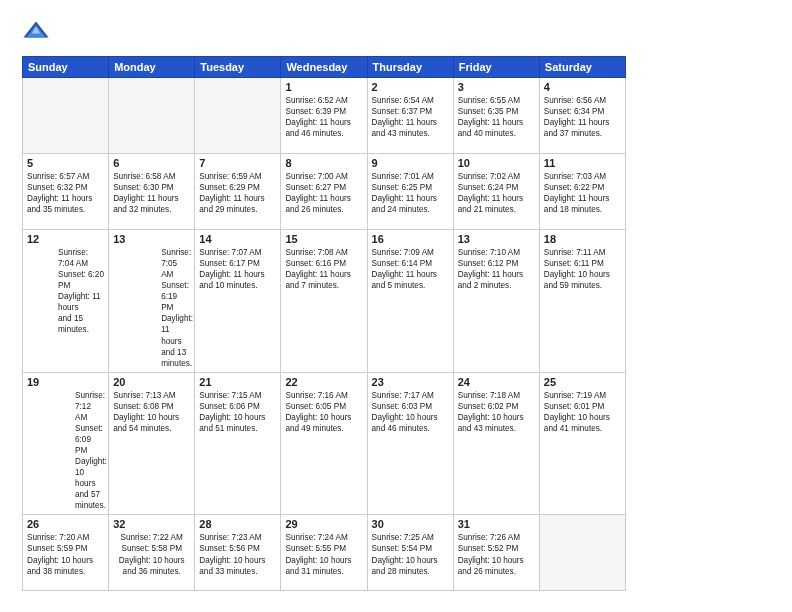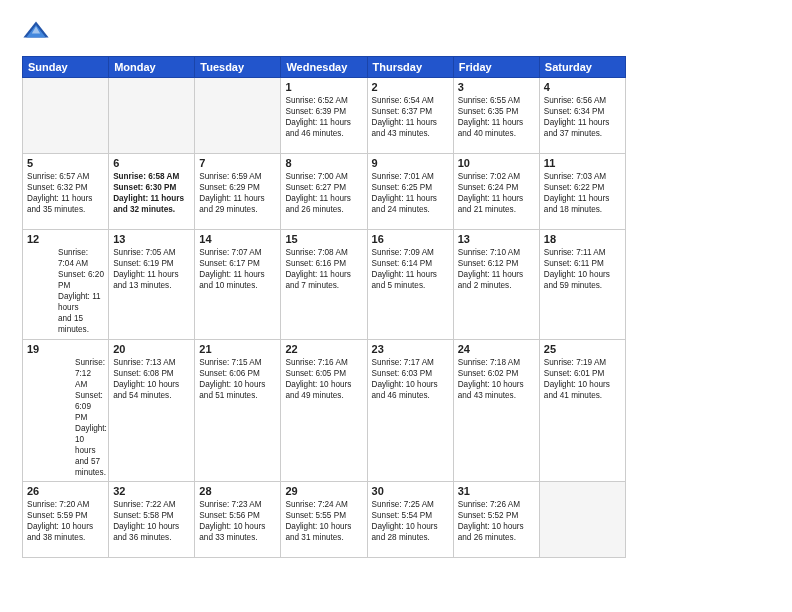--- a/index.html
+++ b/index.html
@@ -170,21 +170,21 @@
         <tr class="week-row">
           <td>
             <span class="day-num">5</span>
             <div class="day-info" style="white-space: pre-line;">Sunrise: 6:57 AM
 Sunset: 6:32 PM
 Daylight: 11 hours
 and 35 minutes.</div>
           </td>
           <td>
             <span class="day-num">6</span>
-            <div class="day-info" style="white-space: pre-line; font-weight: bold;">Sunrise: 6:58 AM
+            <div class="day-info" style="white-space: pre-line;">Sunrise: 6:58 AM
 Sunset: 6:30 PM
 Daylight: 11 hours
 and 32 minutes.</div>
           </td>
           <td>
             <span class="day-num">7</span>
             <div class="day-info" style="white-space: pre-line;">Sunrise: 6:59 AM
 Sunset: 6:29 PM
 Daylight: 11 hours
 and 29 minutes.</div>
@@ -221,21 +221,21 @@
         <tr class="week-row">
           <td>
             <span class="day-num">12</span>
             <div class="day-info" style="white-space: pre-line; margin-left: 31px;">Sunrise: 7:04 AM
 Sunset: 6:20 PM
 Daylight: 11 hours
 and 15 minutes.</div>
           </td>
           <td>
             <span class="day-num">13</span>
-            <div class="day-info" style="white-space: pre-line;">Sunrise: 7:05 AM
+            <div class="day-info" style="white-space: pre-line; margin-left: 48px;">Sunrise: 7:05 AM
 Sunset: 6:19 PM
 Daylight: 11 hours
 and 13 minutes.</div>
           </td>
           <td>
             <span class="day-num">14</span>
             <div class="day-info" style="white-space: pre-line;">Sunrise: 7:07 AM
 Sunset: 6:17 PM
 Daylight: 11 hours
 and 10 minutes.</div>
@@ -323,21 +323,21 @@
         <tr class="week-row">
           <td>
             <span class="day-num">26</span>
             <div class="day-info" style="white-space: pre-line;">Sunrise: 7:20 AM
 Sunset: 5:59 PM
 Daylight: 10 hours
 and 38 minutes.</div>
           </td>
           <td>
             <span class="day-num">32</span>
-            <div class="day-info" style="white-space: pre-line;">Sunrise: 7:22 AM
+            <div class="day-info" style="white-space: pre-line; text-align: center;">Sunrise: 7:22 AM
 Sunset: 5:58 PM
 Daylight: 10 hours
 and 36 minutes.</div>
           </td>
           <td>
             <span class="day-num">28</span>
             <div class="day-info" style="white-space: pre-line;">Sunrise: 7:23 AM
 Sunset: 5:56 PM
 Daylight: 10 hours
 and 33 minutes.</div>

